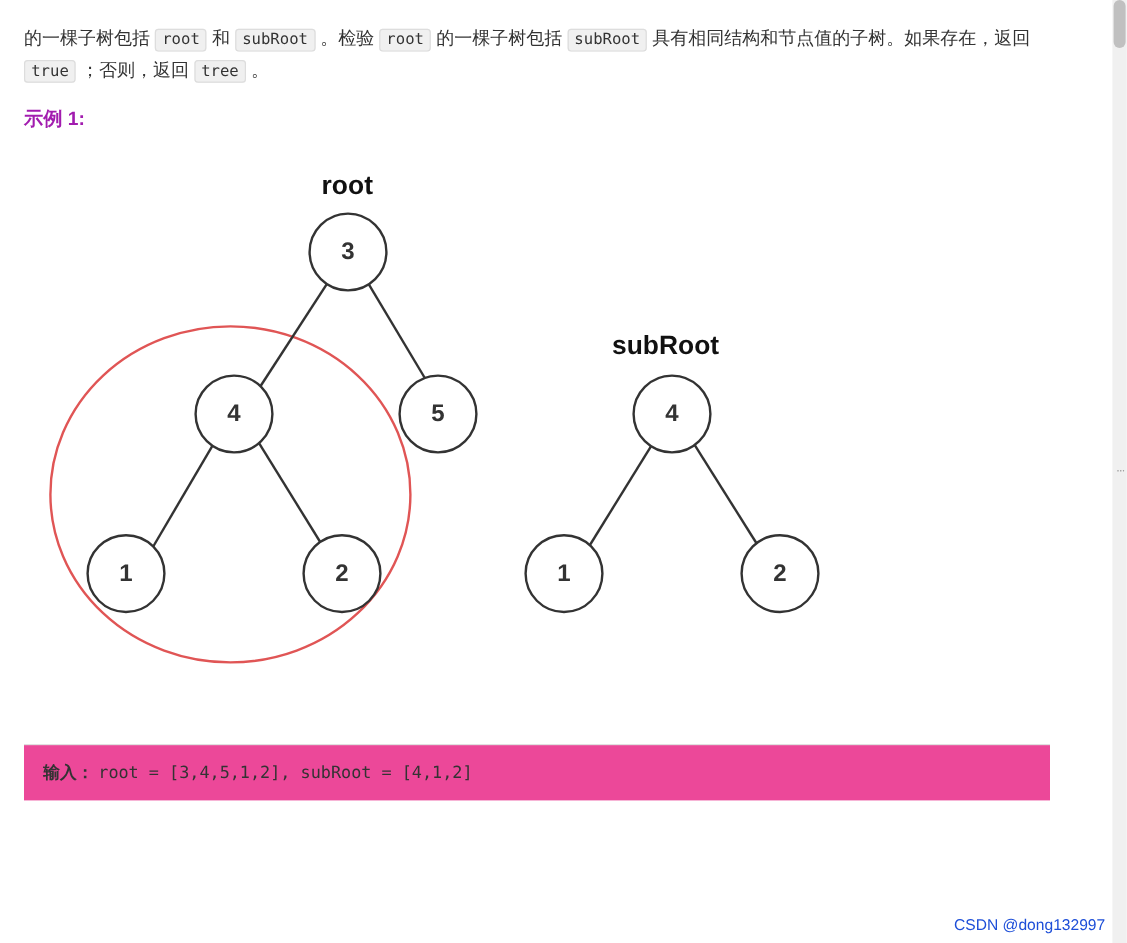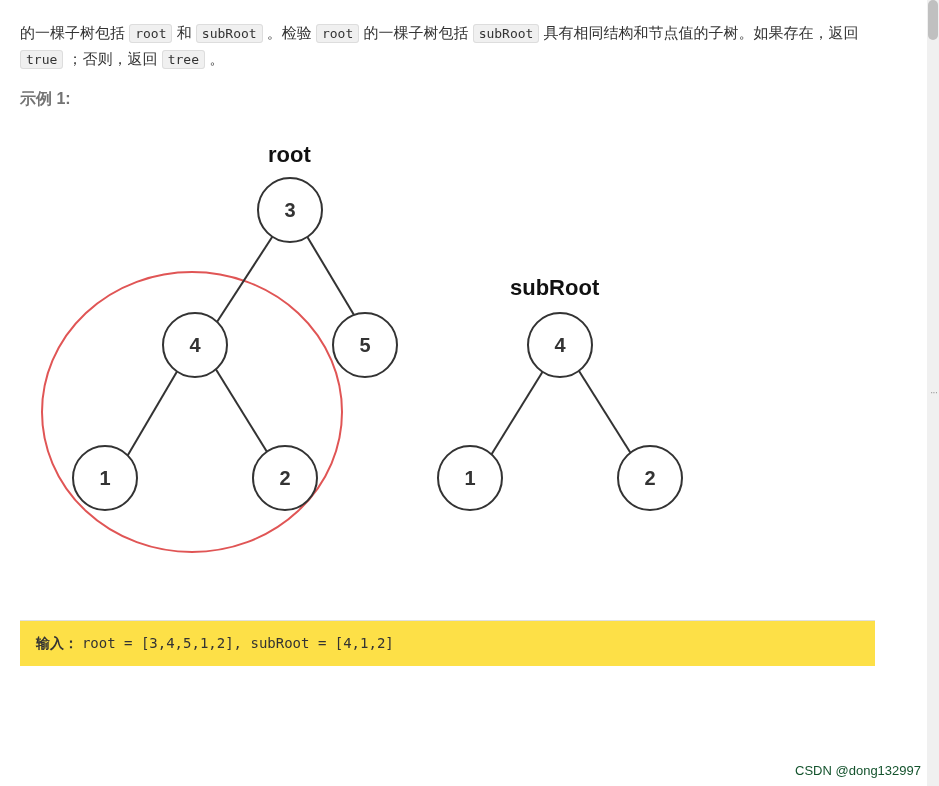--- a/index.html
+++ b/index.html
@@ -27,21 +27,21 @@
       border: 1px solid #ddd;
       border-radius: 3px;
       padding: 1px 5px;
       font-family: monospace;
       font-size: 13px;
       color: #333;
     }
     .section-title {
       font-size: 16px;
       font-weight: bold;
-      color: #737373;
+      color: #a21caf;
       margin: 18px 0 10px 0;
     }
     .diagram-area {
       position: relative;
       width: 860px;
       height: 490px;
       margin: 10px 0;
     }
     
     .diagram-svg {
@@ -64,21 +64,21 @@
       text-anchor: middle;
       dominant-baseline: central;
     }
     .label-text {
       font-family: "Microsoft YaHei", Arial, sans-serif;
       font-size: 22px;
       font-weight: bold;
       fill: #111;
     }
     .input-output-area {
-      background: #fde047;
+      background: #ec4899;
       padding: 10px 16px;
       font-size: 14px;
       color: #333;
       line-height: 1.8;
       border-top: 1px solid #e0e0e0;
     }
     .io-line {
       font-size: 14px;
     }
     .scrollbar-track {
@@ -107,21 +107,21 @@
       font-size: 10px;
       color: #999;
       line-height: 1.2;
       letter-spacing: -1px;
     }
     .watermark {
       position: absolute;
       bottom: 8px;
       right: 18px;
       font-size: 13px;
-      color: #14532d;
+      color: #1d4ed8;
     }
   </style>
 </head>
 <body>
 
 <div class="main-content">
 
   <p class="description-text">
     <span>的一棵子树包括</span>
     <span class="inline-code">root</span>

